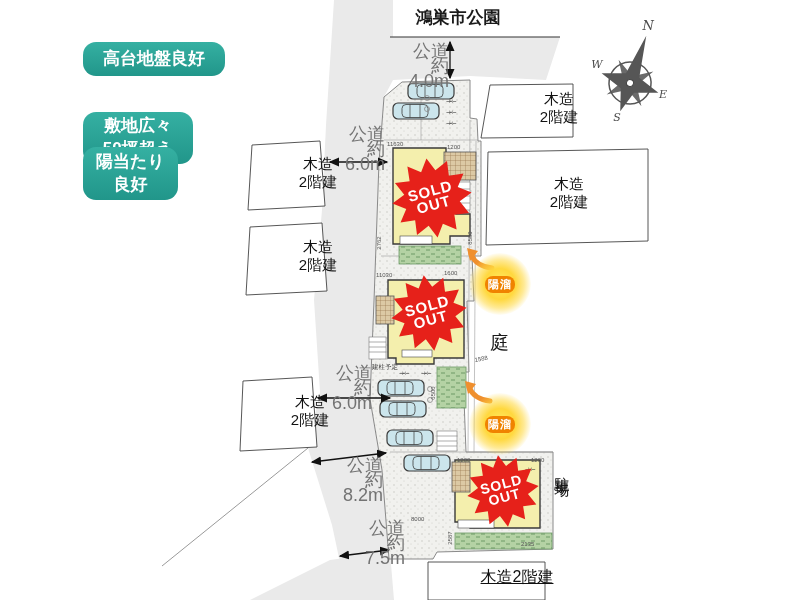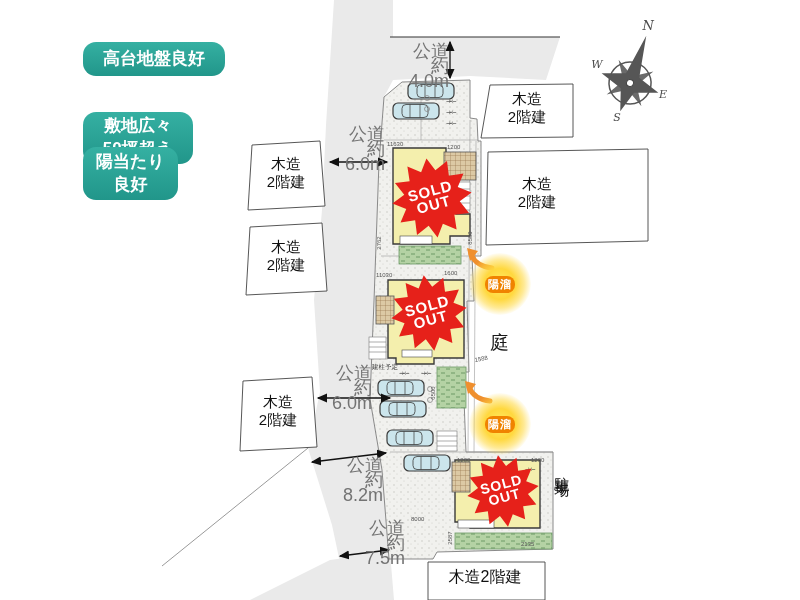--- a/index.html
+++ b/index.html
@@ -4,21 +4,21 @@
 <style>
   html,body{margin:0;padding:0;background:#fff;}
   .canvas{position:relative;width:800px;height:600px;background:#fff;overflow:hidden;
           font-family:"Liberation Sans","DejaVu Sans",sans-serif;color:#1a1a1a;}
   .canvas svg.base{position:absolute;left:0;top:0;z-index:1;}
   .ovl{position:absolute;z-index:3;}
   .txt{white-space:pre-line;text-align:center;}
   .badge{background:linear-gradient(#35b0a2,#21968a);color:#fff;font-weight:bold;
          border-radius:13px;display:flex;align-items:center;justify-content:center;
          text-align:center;white-space:pre-line;line-height:1.35;font-size:17px;}
-  .plotlbl{font-size:15px;line-height:18px;color:#111;}
+  .plotlbl{font-size:15px;line-height:18px;color:#111;padding-left:32px;}
   .roadlbl{font-size:18px;line-height:15px;color:#737373;text-align:right;}
   .stamp{width:80px;text-align:center;transform:rotate(-15deg);color:#fff;
          font-weight:bold;letter-spacing:1px;line-height:14px;font-size:15px;z-index:4;}
   .stamp span{display:block;}
   .stamp.small{font-size:14px;line-height:13px;}
   .glow{width:62px;height:62px;border-radius:50%;display:flex;align-items:center;justify-content:center;
         background:radial-gradient(circle,#ffec66 0%,#ffd83e 35%,rgba(255,216,62,0.55) 55%,rgba(255,216,62,0) 72%);}
   .glow span{background:#f08300;color:#fff;font-size:11px;font-weight:bold;
              padding:1px 3px;border-radius:8px;letter-spacing:1px;}
   .vert{writing-mode:vertical-rl;letter-spacing:3px;font-size:15px;color:#111;}
@@ -186,38 +186,39 @@
     <path d="M0,-50 L7,-8 L30,0 L7,8 L0,30 L-7,8 L-30,0 L-7,-8 Z" fill="#565656"></path>
     <circle r="21" fill="none" stroke="#565656" stroke-width="1.5"></circle>
     <circle r="3.5" fill="#fff" stroke="#444" stroke-width="1"></circle>
     <text transform="translate(0,-56) rotate(-19)" text-anchor="middle" font-size="13" font-style="italic" font-family="DejaVu Serif, serif" fill="#4a4a4a">N</text>
     <text transform="translate(0,40) rotate(-19)" text-anchor="middle" font-size="11" font-style="italic" font-family="DejaVu Serif, serif" fill="#4a4a4a">S</text>
     <text transform="translate(36,3) rotate(-19)" text-anchor="middle" font-size="11" font-style="italic" font-family="DejaVu Serif, serif" fill="#4a4a4a">E</text>
     <text transform="translate(-36,-3) rotate(-19)" text-anchor="middle" font-size="11" font-style="italic" font-family="DejaVu Serif, serif" fill="#4a4a4a">W</text>
   </g>
 </svg>
 
+<div class="ovl txt" style="left:406px;top:6px;width:104px;font-size:17px;font-weight:600;">鴻巣市公園</div>
 
 <div class="ovl badge" style="left:83px;top:42px;width:142px;height:34px;">高台地盤良好</div>
 <div class="ovl badge" style="left:83px;top:84px;width:110px;height:52px;margin-top:28px;">敷地広々
 50坪超え</div>
 <div class="ovl badge" style="left:83px;top:147px;width:95px;height:53px;">陽当たり
 良好</div>
 
 <div class="ovl txt plotlbl" style="left:246px;top:155px;width:80px;">木造
 2階建</div>
 <div class="ovl txt plotlbl" style="left:246px;top:238px;width:80px;">木造
 2階建</div>
 <div class="ovl txt plotlbl" style="left:238px;top:393px;width:80px;">木造
 2階建</div>
 <div class="ovl txt plotlbl" style="left:487px;top:90px;width:80px;">木造
 2階建</div>
 <div class="ovl txt plotlbl" style="left:497px;top:175px;width:80px;">木造
 2階建</div>
-<div class="ovl txt plotlbl" style="left:433px;top:568px;width:104px;font-size:16px;">木造2階建</div>
+<div class="ovl txt plotlbl" style="left:433px;top:568px;width:104px;font-size:16px;text-decoration:underline;">木造2階建</div>
 
 <div class="ovl txt roadlbl" style="left:393px;top:44px;width:56px;">公道
 約4.0m</div>
 <div class="ovl txt roadlbl" style="left:329px;top:127px;width:56px;">公道
 約6.0m</div>
 <div class="ovl txt roadlbl" style="left:316px;top:366px;width:56px;">公道
 約6.0m</div>
 <div class="ovl txt roadlbl" style="left:327px;top:458px;width:56px;">公道
 約8.2m</div>
 <div class="ovl txt roadlbl" style="left:349px;top:521px;width:56px;">公道

